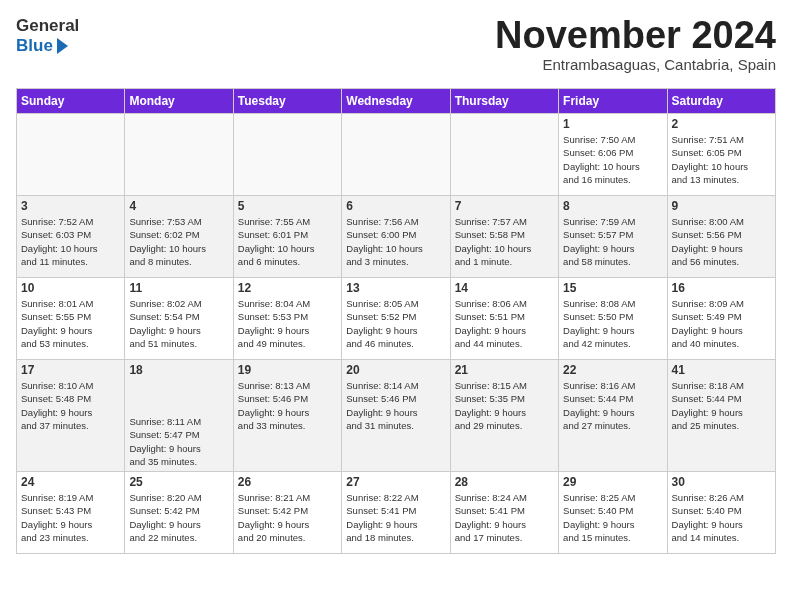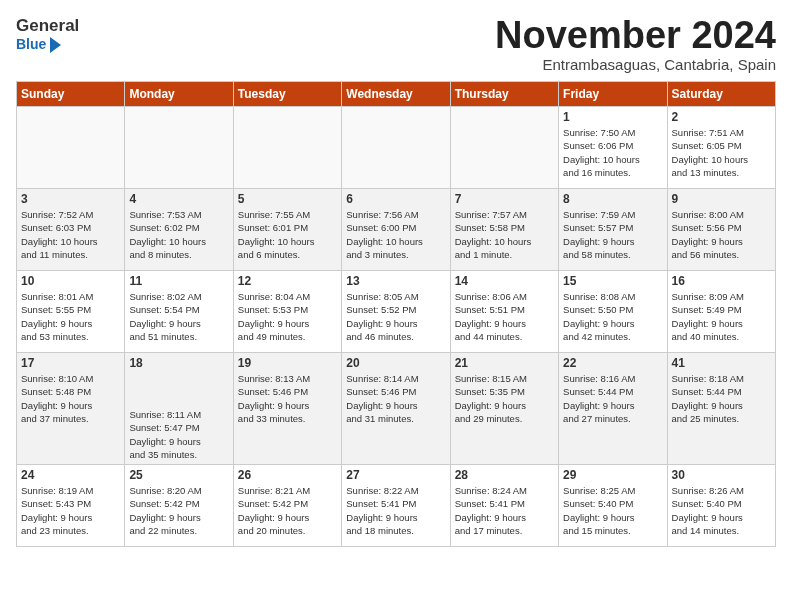--- a/index.html
+++ b/index.html
@@ -11,21 +11,21 @@
       overflow: hidden;
     }
     .page {
       width: 792px;
       padding: 16px 16px 8px 16px;
     }
     .header {
       display: flex;
       align-items: flex-start;
       justify-content: space-between;
-      margin-bottom: 8px;
+      margin-bottom: 15px;
     }
     .logo {
       display: flex;
       align-items: center;
     }
     .title-block {
       text-align: right;
     }
     .month-title {
       font-size: 38px;
@@ -37,21 +37,21 @@
       font-size: 15px;
       color: #444;
       margin-top: 2px;
     }
     table {
       width: 100%;
       border-collapse: collapse;
       table-layout: fixed;
     }
     th {
-      background-color: #c2410c;
+      background-color: #6d28d9;
       color: #fff;
       font-size: 12px;
       font-weight: bold;
       padding: 5px 4px;
       text-align: left;
       border: 1px solid #ccc;
     }
     td {
       vertical-align: top;
       border: 1px solid #ccc;
@@ -77,21 +77,21 @@
   </style>
 </head>
 <body>
 
 <div class="page">
   <div class="header">
     <div class="logo">
       <div>
         <div style="font-size:17px;font-weight:bold;color:#333;line-height:1.15;"><span>General</span></div>
         <div style="display:flex;align-items:center;">
-          <span style="font-size:14px;font-weight:bold;color:#1a6bb5;">Blue</span>
+          <span style="font-size:17px;font-weight:bold;color:#1a6bb5;">Blue</span>
           <div style="width:0;height:0;border-left:11px solid #1a6bb5;border-top:8px solid transparent;border-bottom:8px solid transparent;margin-left:4px;margin-top:1px;"></div>
         </div>
       </div>
     </div>
     <div class="title-block">
       <div class="month-title">November 2024</div>
       <div class="location">Entrambasaguas, Cantabria, Spain</div>
     </div>
   </div>
 

